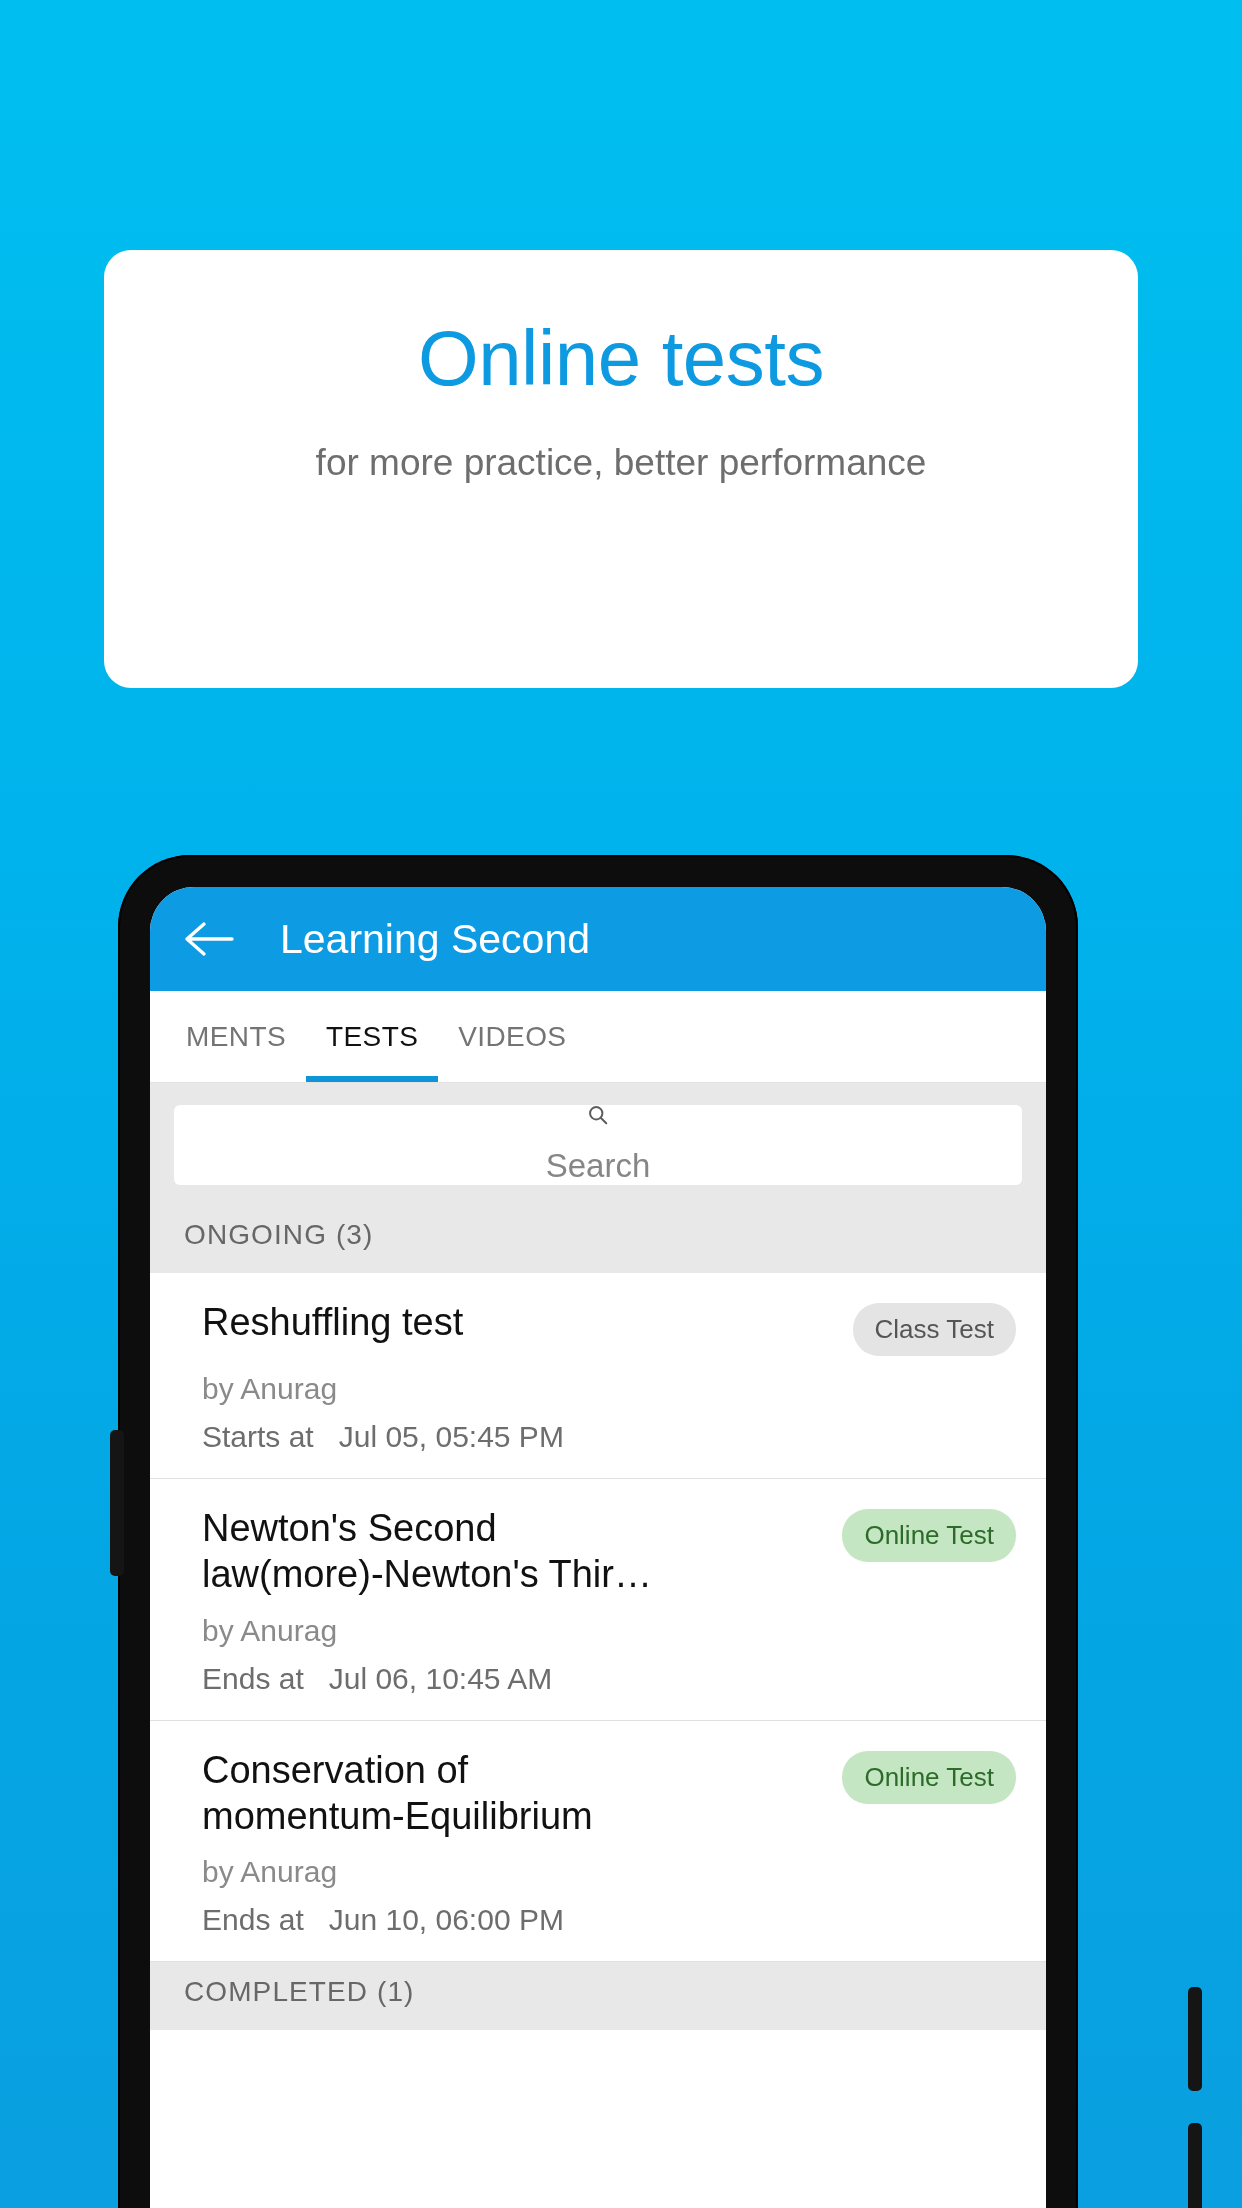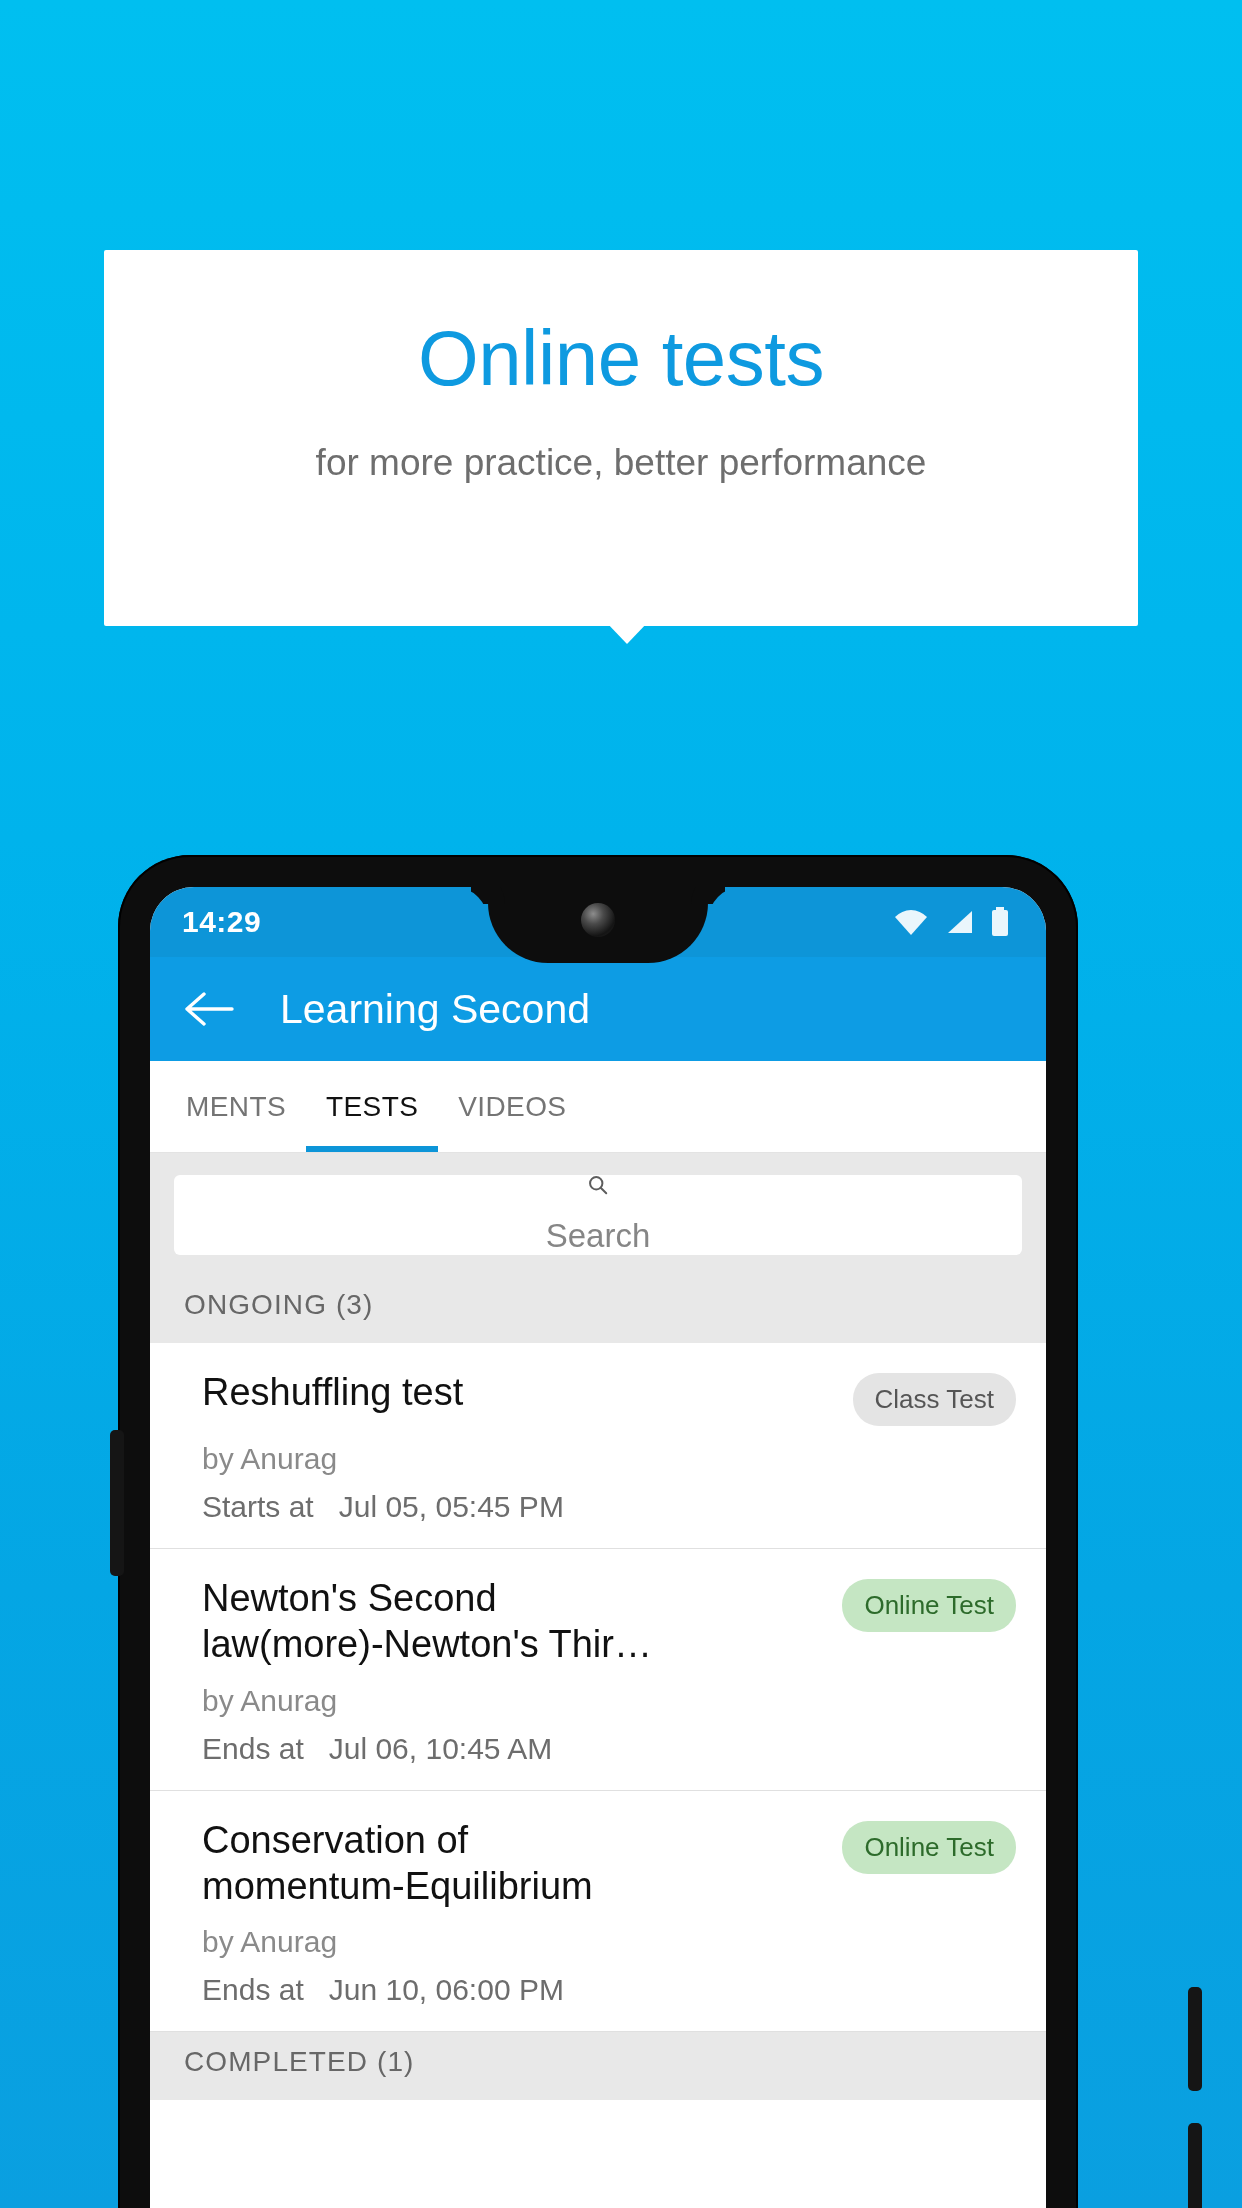--- a/index.html
+++ b/index.html
@@ -5,22 +5,22 @@
   * { margin:0; padding:0; box-sizing:border-box; }
   html,body { width:1242px; height:2208px; overflow:hidden; }
   body {
     font-family:"Liberation Sans", sans-serif;
     background:linear-gradient(180deg,#00bff0 0%,#00b3ec 38%,#04a6e4 72%,#0a9fe0 100%);
     position:relative;
   }
 
   
   #promo-card {
-    position:absolute; left:104px; top:250px; width:1034px; height:376px;
-    background:#ffffff; border-radius:2px;
+    position:absolute; left:104px; top:250px; width:1034px; height:438px;
+    background:#ffffff; border-radius:27px;
   }
   #promo-title {
     text-align:center; color:#0e9ae0; font-size:78px; font-weight:400;
     letter-spacing:-0.5px; padding-top:68px; line-height:1.05;
   }
   #promo-subtitle {
     text-align:center; color:#6e6e6e; font-size:37px; font-weight:400;
     padding-top:42px;
   }
   #promo-tail {
@@ -139,37 +139,20 @@
   <div id="promo-subtitle">for more practice, better performance</div>
 </div>
 <div id="promo-tail"></div>
 
 <div id="phone-frame">
   <div class="side-btn" id="btn-vol-up"></div>
   <div class="side-btn" id="btn-vol-down"></div>
 
   <div id="phone-screen">
 
-    <div id="status-bar">
-      <div id="notch"></div>
-      <div id="camera-lens"></div>
-      <div id="status-time">14:29</div>
-      <div id="status-icons">
-        <svg class="ic" width="34" height="26" viewBox="0 0 34 26">
-          <path d="M17 26 L1 8 A22 22 0 0 1 33 8 Z" fill="#eaf6fc"></path>
-        </svg>
-        <svg class="ic" width="30" height="26" viewBox="0 0 30 26">
-          <path d="M28 2 L28 24 L4 24 Z" fill="#eaf6fc"></path>
-        </svg>
-        <svg class="ic" width="20" height="30" viewBox="0 0 20 30">
-          <rect x="6" y="0" width="8" height="4" fill="#eaf6fc"></rect>
-          <rect x="2" y="3" width="16" height="26" rx="2" fill="#eaf6fc"></rect>
-        </svg>
-      </div>
-    </div>
 
     <div id="app-bar">
       <svg width="50" height="36" viewBox="0 0 50 36">
         <path d="M20 3 L3 18 L20 33 M3 18 L48 18" stroke="#ffffff" stroke-width="3.4" fill="none" stroke-linecap="round" stroke-linejoin="round"></path>
       </svg>
       <div id="app-title">Learning Second</div>
     </div>
 
     <div id="tab-bar">
       <div class="tab">MENTS</div>

